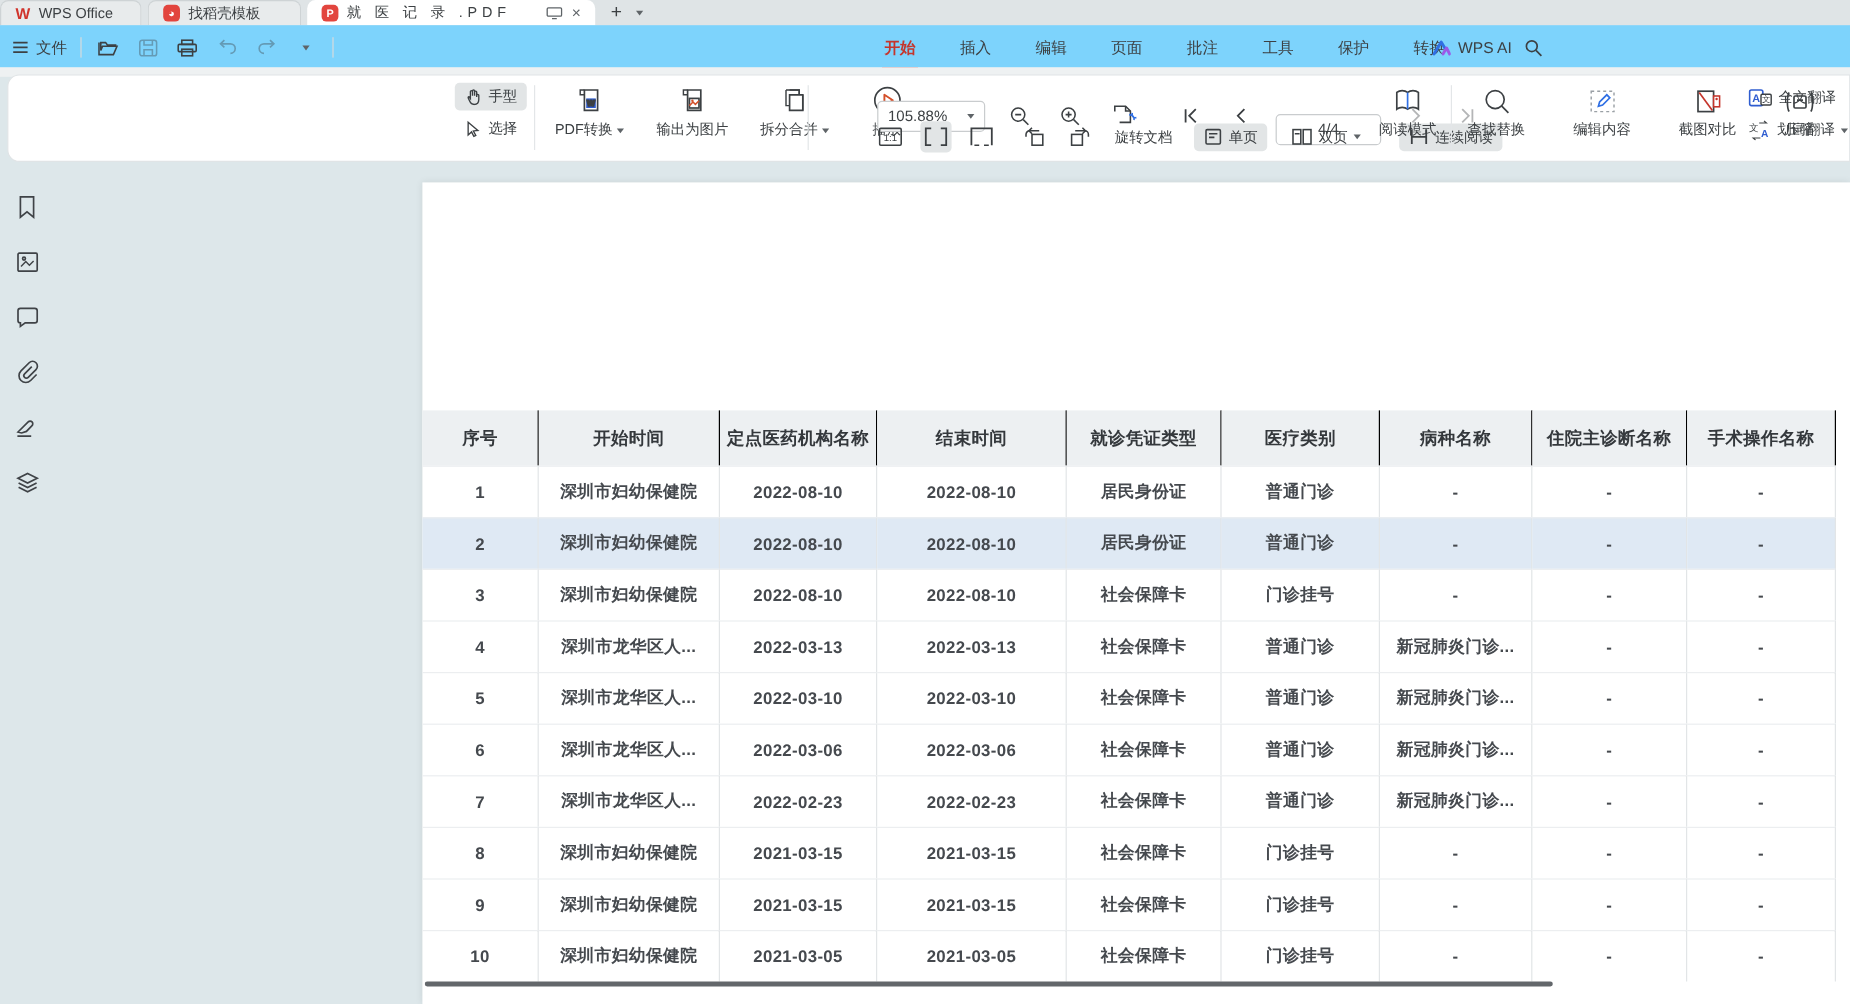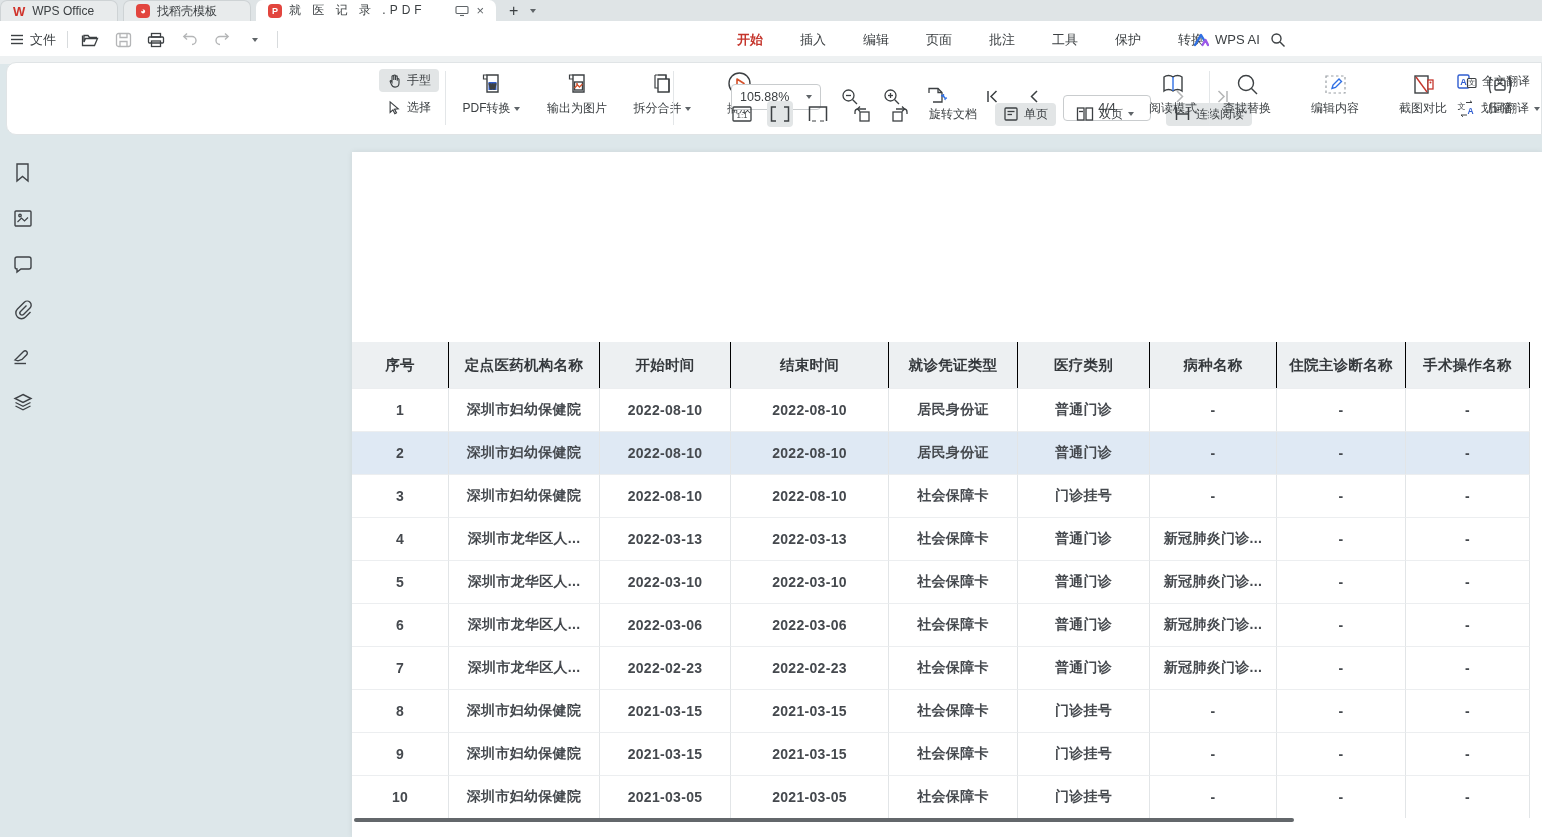--- a/index.html
+++ b/index.html
@@ -13,21 +13,21 @@
   .tab.inactive { background:#e8ebec; border:1px solid #ced3d5; border-bottom:none; }
   .tab.active { background:#ffffff; width:240px; }
   .tab .spacer { flex:1; }
   .tab-logo-w { color:#d0342c; font-weight:bold; font-size:13px; }
   .mini-sq { width:14px; height:14px; border-radius:4px; background:#e2453e; color:#fff; font-size:9px; font-weight:bold; display:flex; align-items:center; justify-content:center; }
   .tab-ctl { color:#5f6468; display:flex; align-items:center; }
   .tabbar-plus { font-size:16px; color:#3c4043; padding:0 8px; display:flex; align-items:center; }
   .caret { width:0; height:0; border-left:3.5px solid transparent; border-right:3.5px solid transparent; border-top:4px solid #5f6468; display:inline-block; }
 
   
-  .menubar { position:absolute; top:21px; left:0; right:0; height:37px; background:#ffffff; }
+  .menubar { position:absolute; top:21px; left:0; right:0; height:37px; background:#7dd3fc; }
   .quick { position:absolute; left:10px; top:0; height:37px; display:flex; align-items:center; gap:11px; }
   .qicon { display:flex; align-items:center; justify-content:center; width:22px; height:24px; border-radius:4px; }
   .vdiv { width:1px; height:17px; background:#d8dbdd; }
   .file-btn { display:flex; align-items:center; gap:6px; font-size:13px; }
   .menu-tabs { position:absolute; left:735px; top:0; height:37px; display:flex; align-items:center; gap:33px; font-size:13px; }
   .menu-item { position:relative; padding:0 2px; cursor:default; }
   .menu-item.active { color:#c5352c; font-weight:bold; }
   .menu-item.active::after { content:""; position:absolute; left:0; right:0; bottom:-9px; height:2px; background:#c5352c; }
   .wpsai { position:absolute; left:1193px; top:0; height:37px; display:flex; align-items:center; gap:6px; font-size:13px; }
   .menusearch { position:absolute; left:1270px; top:0; height:37px; display:flex; align-items:center; }
@@ -484,22 +484,22 @@
           <path d="M10 2.5l8 4-8 4-8-4z"></path>
           <path d="M2.5 10.5l7.5 3.8 7.5-3.8M2.5 14l7.5 3.8L17.5 14"></path>
         </svg>
     </div>
   </div>
 
   <div class="page">
     <div class="doc-table">
       <div class="trow head">
           <div>序号</div>
+          <div>开始时间</div>
           <div>定点医药机构名称</div>
-          <div>开始时间</div>
           <div>结束时间</div>
           <div>就诊凭证类型</div>
           <div>医疗类别</div>
           <div>病种名称</div>
           <div>住院主诊断名称</div>
           <div>手术操作名称</div>
         </div>
       <div>
           <div class="trow">
             <div>1</div>

